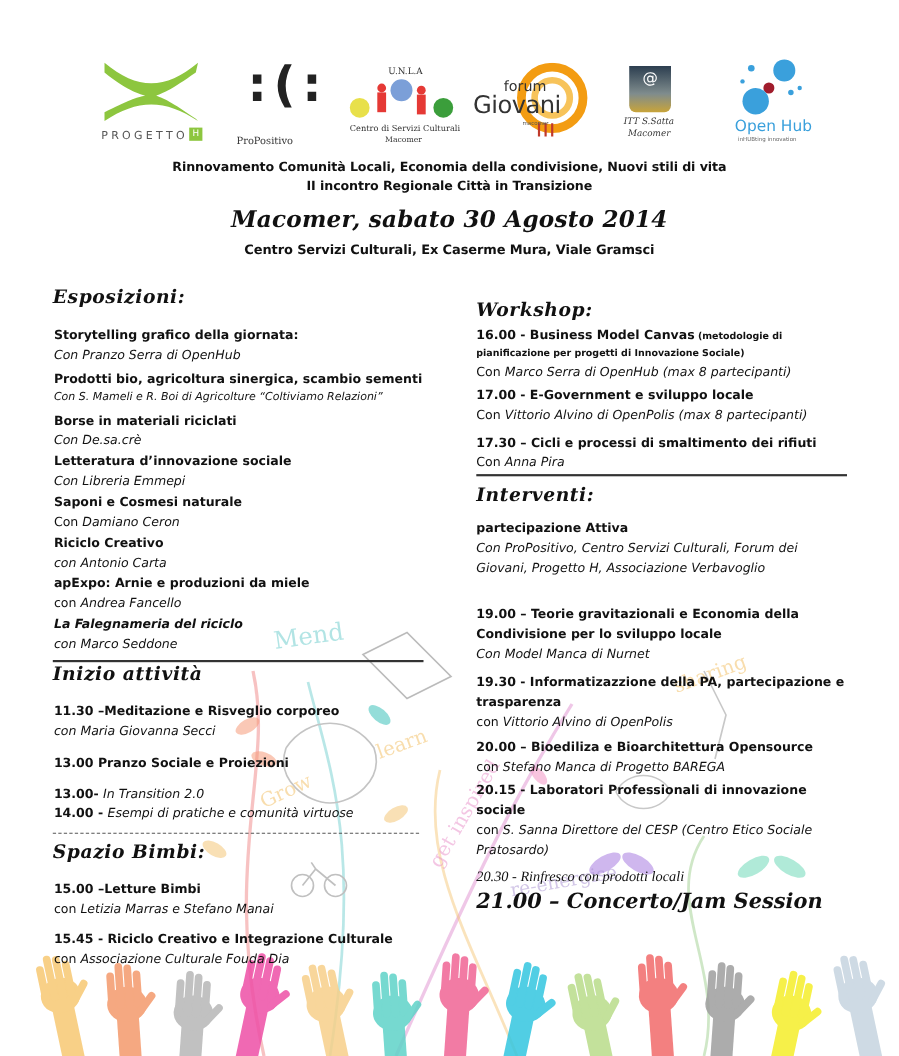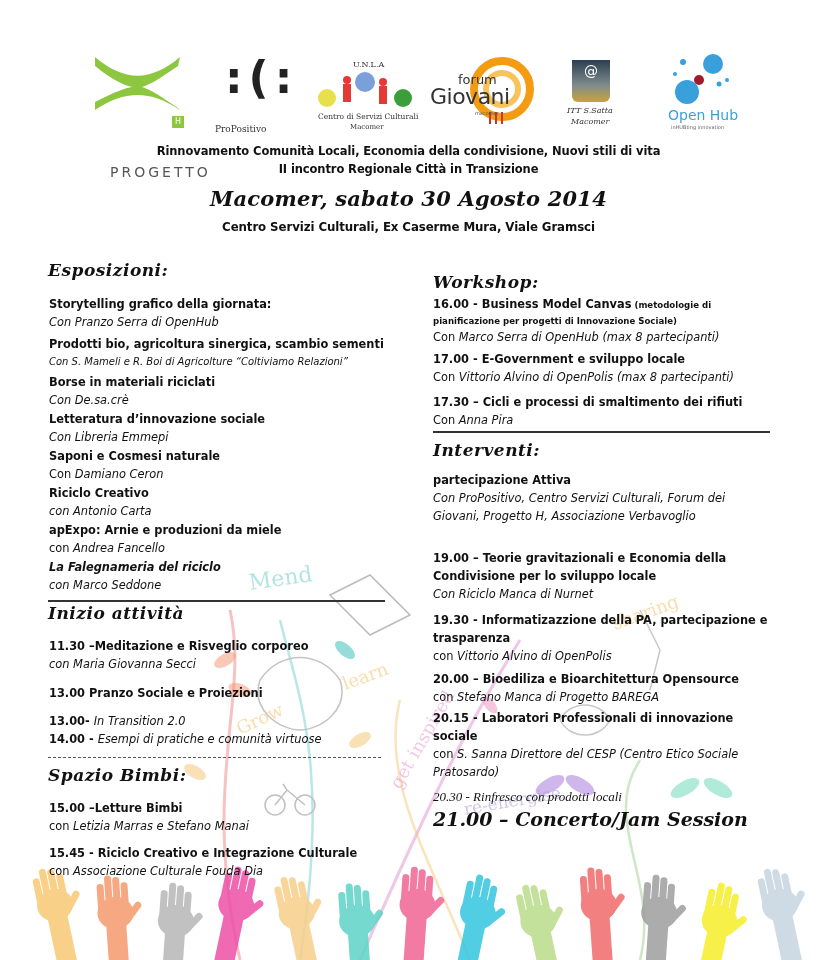--- a/index.html
+++ b/index.html
@@ -185,21 +185,21 @@
       <rect x="794" y="893" width="7" height="24" rx="3.5" fill="#c6d4e0" transform="rotate(40 797 905)"></rect>
     </g>
   </svg>
 
 <div class="logos">
 
   <div class="logo" style="left:5px; width:95px; height:80px;">
     <svg width="95" height="60" viewBox="0 0 95 60">
       <path d="M5 5 C 35 30, 60 30, 90 5 L 88 14 C 65 30, 60 32, 52 35 C 60 38, 65 40, 88 56 L 90 58 C 60 38, 35 38, 5 58 L 5 50 C 25 40, 35 36, 42 35 C 35 33, 25 30, 5 14 Z" fill="#8dc63f"></path>
     </svg>
-    <span class="logo-text" style="left:20px; top:66px; font-size:14px; letter-spacing:3px; color:#555;margin-top:46px;">PROGETTO</span>
+    <span class="logo-text" style="left:2px; top:66px; font-size:10px; letter-spacing:3px; color:#555;">PROGETTO</span>
     <span class="logo-text" style="left:82px; top:64px; width:12px; height:12px; background:#8dc63f; color:#fff; font-size:8px; text-align:center; line-height:12px;">H</span>
   </div>
 
   <div class="logo" style="left:130px; width:85px; height:85px;">
     <span class="logo-text" style="left:10px; top:0px; font-size:44px; font-weight:bold; letter-spacing:6px; color:#222; font-family:'DejaVu Sans', sans-serif;">:(:</span>
     <span class="logo-text" style="left:0px; top:72px; font-size:9px; color:#333; font-family:'DejaVu Serif', serif;">ProPositivo</span>
   </div>
 
   <div class="logo" style="left:230px; width:100px; height:85px;">
     <span class="logo-text" style="left:38px; top:8px; font-size:8px; font-family:'DejaVu Serif', serif; color:#333;">U.N.L.A</span>
@@ -342,21 +342,21 @@
 <div class="section-title" style="left:433px; top:440px;">Interventi:</div>
 
 <div class="entry" style="left:433px; top:471px;">
   <div class="b">partecipazione Attiva</div>
   <div class="i">Con ProPositivo, Centro Servizi Culturali, Forum dei</div>
   <div class="i">Giovani, Progetto H, Associazione Verbavoglio</div>
 </div>
 <div class="entry" style="left:433px; top:549px;">
   <div class="b"><span>19.00 – </span><span>Teorie gravitazionali e Economia della</span></div>
   <div class="b">Condivisione per lo sviluppo locale</div>
-  <div class="i">Con Riciclo Manca di Nurnet</div>
+  <div class="i">Con Model Manca di Nurnet</div>
 </div>
 <div class="entry" style="left:433px; top:611px;">
   <div class="b"><span>19.30 - </span><span>Informatizazzione della PA, partecipazione e</span></div>
   <div class="b">trasparenza</div>
   <div><span>con </span><span class="i">Vittorio Alvino di OpenPolis</span></div>
 </div>
 <div class="entry" style="left:433px; top:670px;">
   <div class="b"><span>20.00 – </span><span>Bioediliza e Bioarchitettura Opensource</span></div>
   <div><span>con </span><span class="i">Stefano Manca di Progetto BAREGA</span></div>
 </div>

